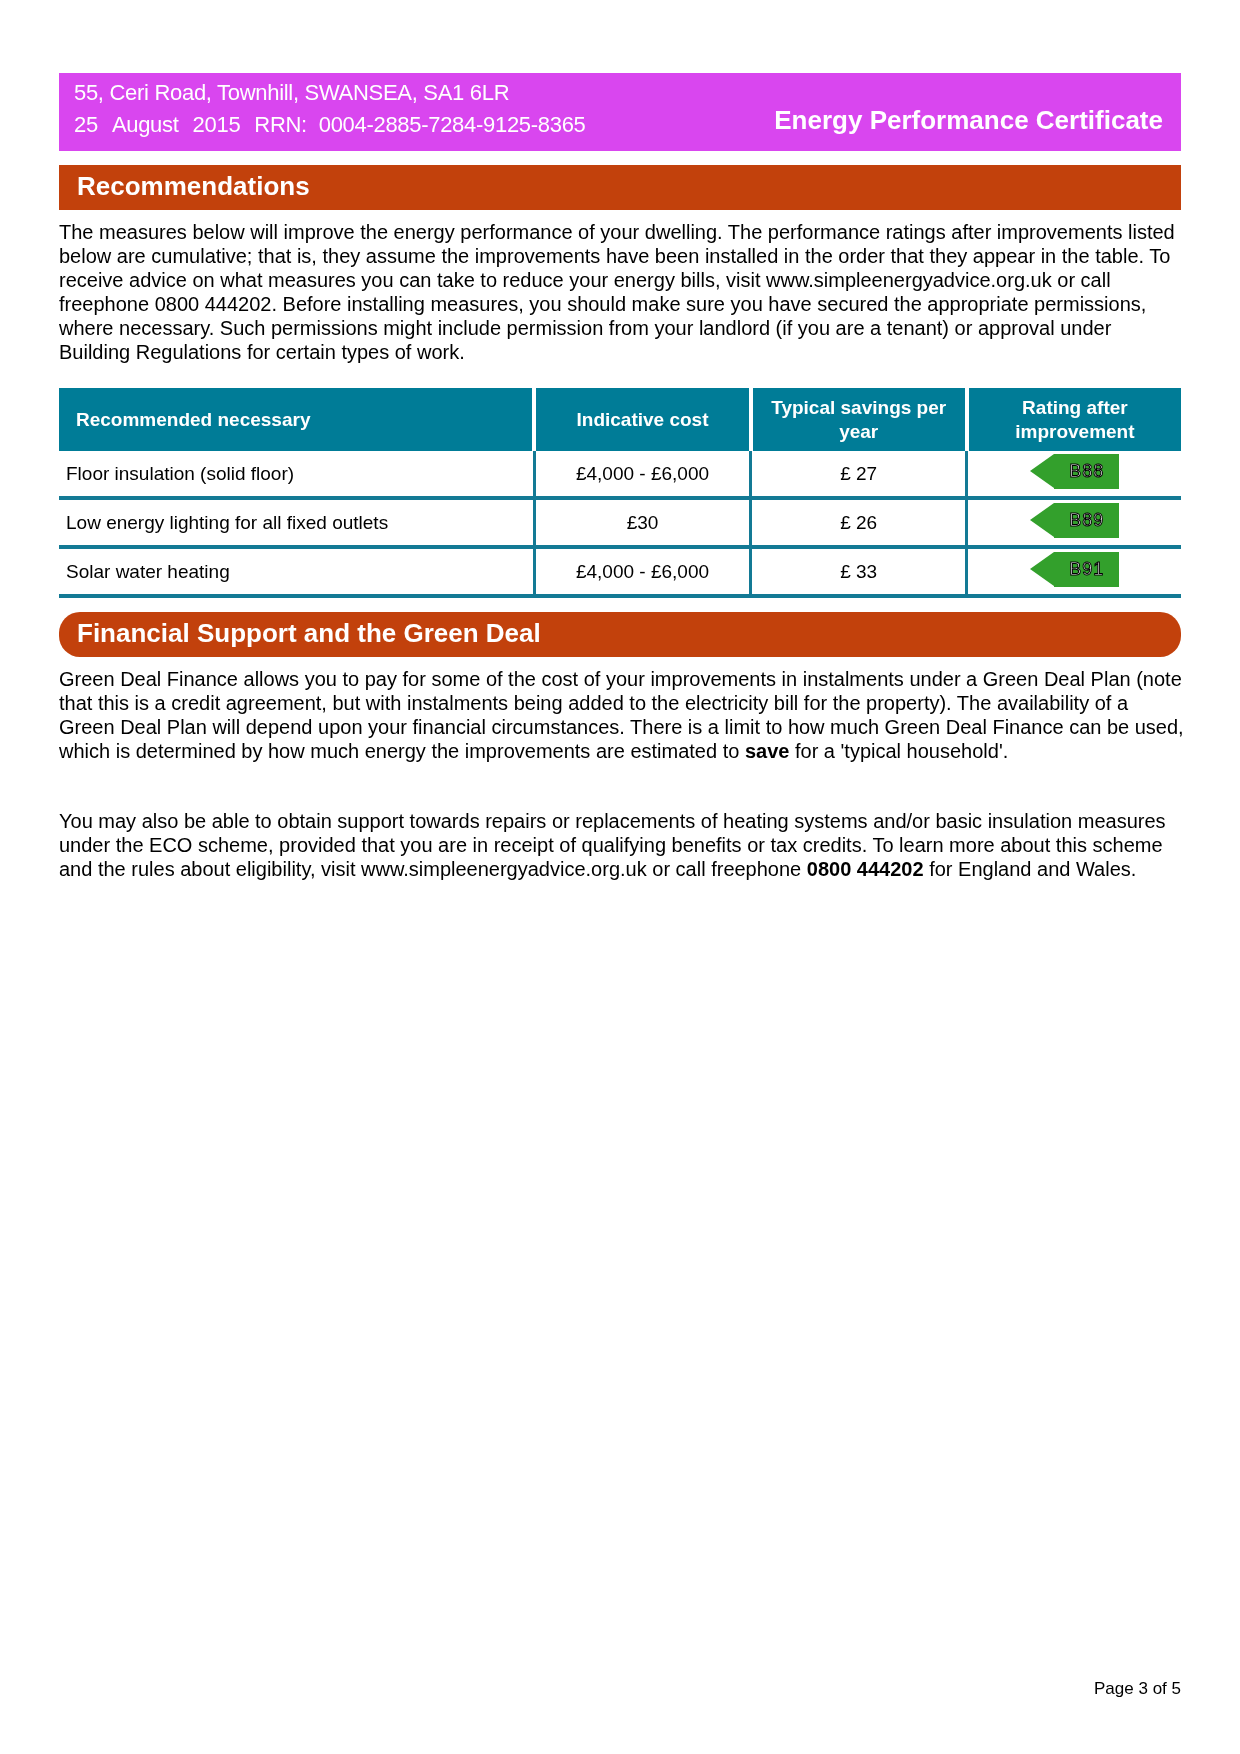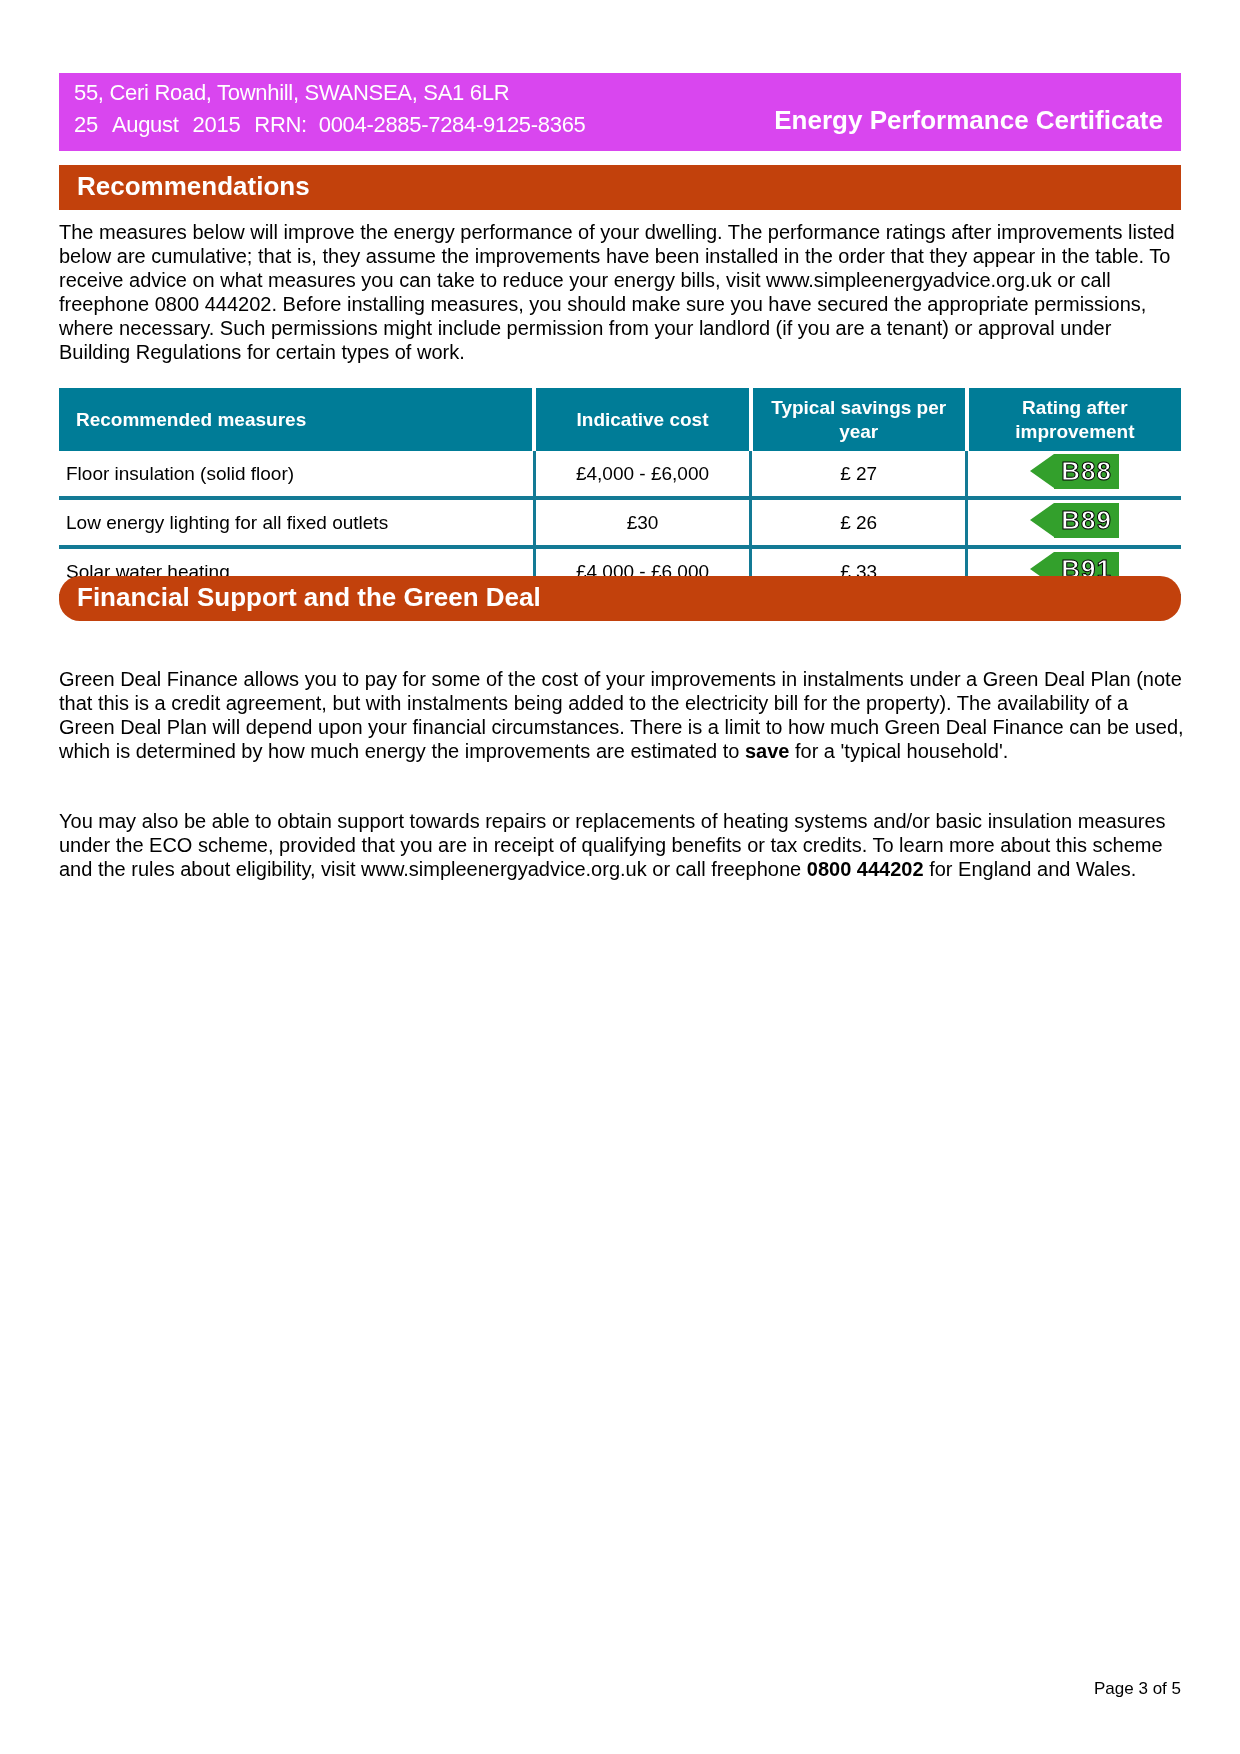--- a/index.html
+++ b/index.html
@@ -16,21 +16,21 @@
   table.rec { position: absolute; left: 59px; top: 388px; width: 1122px; border-collapse: collapse; font-size: 19px; }
   table.rec th { background: #007c97; color: #fff; font-weight: bold; font-size: 19px; height: 63px; padding: 0; border-right: 4px solid #fff; line-height: 24px; }
   table.rec th:last-child { border-right: none; }
   table.rec th.first { text-align: left; padding-left: 17px; }
   table.rec td { height: 45px; padding: 0; border-bottom: 4px solid #137a95; border-right: 3px solid #137a95; text-align: center; }
   table.rec td:last-child { border-right: none; }
   table.rec td.first { text-align: left; padding-left: 7px; }
   .badge { display: inline-flex; align-items: center; position: relative; height: 35px; }
   .badge .arrow { width: 0; height: 0; border-top: 17.5px solid transparent; border-bottom: 17.5px solid transparent; border-right: 24px solid #33a02c; }
   .badge .body { background: #33a02c; height: 35px; width: 65px; display: flex; align-items: center; justify-content: center; }
-  .badge .body span { font-size: 26px; font-weight: bold; color: #fff; letter-spacing: 1px; -webkit-text-stroke: 1px #000; font-family: "Liberation Sans", sans-serif; }
+  .badge .body span { font-size: 18px; font-weight: normal; color: #fff; letter-spacing: 1px; -webkit-text-stroke: 1px #000; font-family: "Liberation Sans", sans-serif; }
   .footer { position: absolute; right: 59px; top: 1679px; font-size: 17px; }
 </style>
 </head>
 <body>
 
 <div class="header">
   <div class="addr">55, Ceri Road, Townhill, SWANSEA, SA1 6LR</div>
   <div class="date">
     <span>25</span><span>August</span><span>2015</span><span>RRN: 0004-2885-7284-9125-8365</span>
   </div>
@@ -39,21 +39,21 @@
 
 <div class="section-bar" style="top:165px;">
   <span>Recommendations</span>
 </div>
 
 <div class="para" style="top:220px;">The measures below will improve the energy performance of your dwelling. The performance ratings after improvements listed below are cumulative; that is, they assume the improvements have been installed in the order that they appear in the table. To receive advice on what measures you can take to reduce your energy bills, visit www.simpleenergyadvice.org.uk or call freephone 0800 444202. Before installing measures, you should make sure you have secured the appropriate permissions, where necessary. Such permissions might include permission from your landlord (if you are a tenant) or approval under Building Regulations for certain types of work.</div>
 
 <table class="rec">
   <thead>
     <tr>
-      <th class="first" style="width:456px;">Recommended measures</th>
+      <th class="first" style="width:456px;">Recommended necessary</th>
       <th style="width:212px;">Indicative cost</th>
       <th style="width:212px;">Typical savings per year</th>
       <th style="width:212px;">Rating after improvement</th>
     </tr>
   </thead>
   <tbody>
     <tr>
       <td class="first">Floor insulation (solid floor)</td>
       <td>£4,000 - £6,000</td>
       <td>£ 27</td>
@@ -88,21 +88,21 @@
           <div class="arrow"></div>
           <div class="body">
               <span>B91</span>
             </div>
         </div>
       </td>
     </tr>
   </tbody>
 </table>
 
-<div class="section-bar" style="top:576px;border-radius:21px;">
+<div class="section-bar" style="top:612px;border-radius:21px;">
   <span>Financial Support and the Green Deal</span>
 </div>
 
 <div class="para" style="top:667px;"><span>Green Deal Finance allows you to pay for some of the cost of your improvements in instalments under a Green Deal Plan (note that this is a credit agreement, but with instalments being added to the electricity bill for the property). The availability of a Green Deal Plan will depend upon your financial circumstances. There is a limit to how much Green Deal Finance can be used, which is determined by how much energy the improvements are estimated to </span><b>save</b><span> for a 'typical household'.</span></div>
 
 <div class="para" style="top:809px;"><span>You may also be able to obtain support towards repairs or replacements of heating systems and/or basic insulation measures under the ECO scheme, provided that you are in receipt of qualifying benefits or tax credits. To learn more about this scheme and the rules about eligibility, visit www.simpleenergyadvice.org.uk or call freephone </span><b>0800 444202</b><span> for England and Wales.</span></div>
 
 <div class="footer">Page 3 of 5</div>
 
 </body></html>

